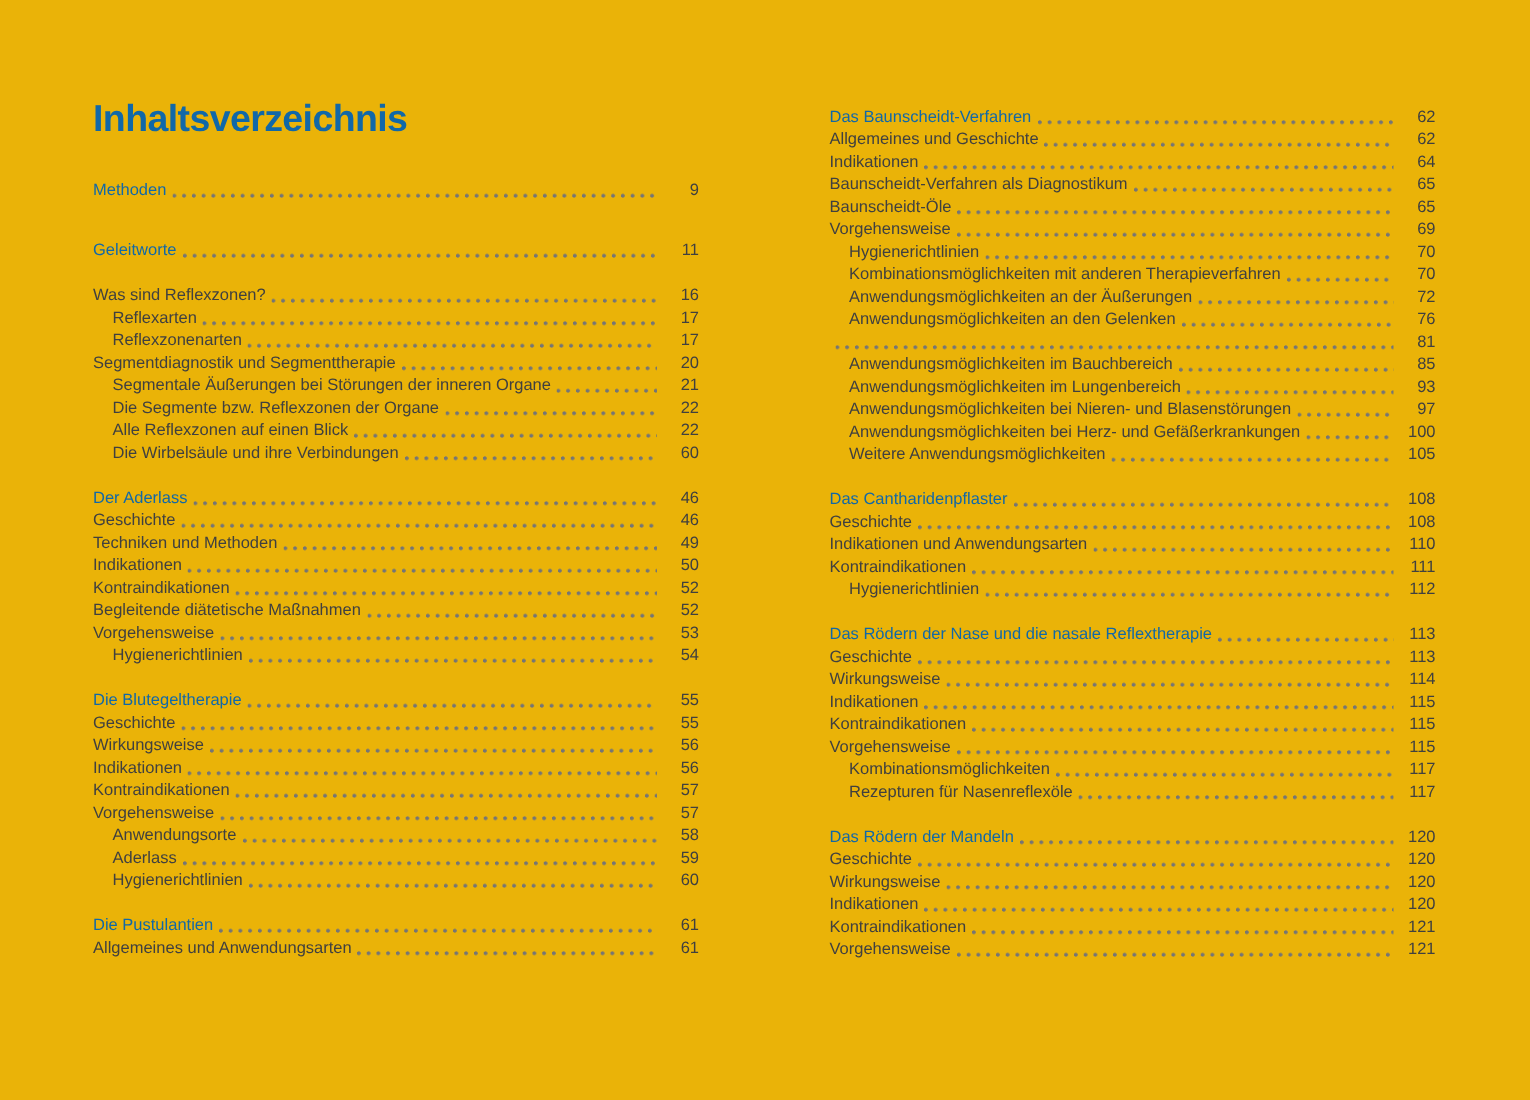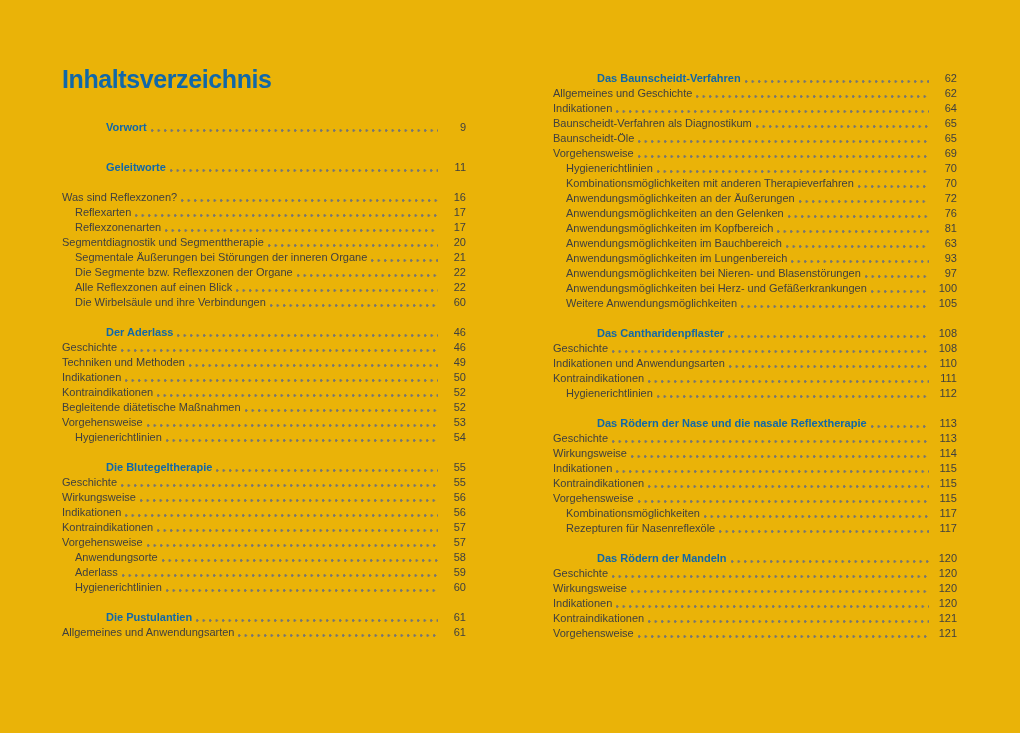--- a/index.html
+++ b/index.html
@@ -33,21 +33,21 @@
   .col-left .blocks > .block:nth-child(2){margin-top:25px;}
   .row{
     display:flex;
     align-items:baseline;
     font-size:11px;
     line-height:15px;
     white-space:nowrap;
   }
   .row .label{flex:0 0 auto;}
   .row.l1 .label{padding-left:13px;}
-  .row.heading .label{color:var(--accent);font-weight:bold;margin-left:44px;}
+  .row.heading .label{color:var(--accent);font-weight:normal;}
   .leader{
     flex:1 1 auto;
     align-self:flex-end;
     height:3px;
     margin:0 6px 3px 4px;
     background-image:radial-gradient(circle at 1.2px 1.5px, var(--dots) 1.05px, rgba(0,0,0,0) 1.5px);
     background-repeat:repeat-x;
     background-size:6.5px 3px;
     background-position:left bottom;
   }
@@ -59,21 +59,21 @@
 </style>
 </head>
 <body>
 
 <div class="page">
   <div class="col col-left">
     <h1 class="title">Inhaltsverzeichnis</h1>
     <div class="blocks">
         <div class="block">
           <div class="row heading">
-            <span class="label">Vorwort</span>
+            <span class="label">Methoden</span>
             <span class="leader"></span>
             <span class="pagenum">9</span>
           </div>
         </div>
         <div class="block">
           <div class="row heading">
             <span class="label">Geleitworte</span>
             <span class="leader"></span>
             <span class="pagenum">11</span>
           </div>
@@ -270,28 +270,27 @@
             <span class="label">Anwendungsmöglichkeiten an der Äußerungen</span>
             <span class="leader"></span>
             <span class="pagenum">72</span>
           </div>
           <div class="row l1">
             <span class="label">Anwendungsmöglichkeiten an den Gelenken</span>
             <span class="leader"></span>
             <span class="pagenum">76</span>
           </div>
           <div class="row l1">
-            <span class="label">Anwendungsmöglichkeiten im Kopfbereich</span>
             <span class="leader"></span>
             <span class="pagenum">81</span>
           </div>
           <div class="row l1">
             <span class="label">Anwendungsmöglichkeiten im Bauchbereich</span>
             <span class="leader"></span>
-            <span class="pagenum">63</span>
+            <span class="pagenum">85</span>
           </div>
           <div class="row l1">
             <span class="label">Anwendungsmöglichkeiten im Lungenbereich</span>
             <span class="leader"></span>
             <span class="pagenum">93</span>
           </div>
           <div class="row l1">
             <span class="label">Anwendungsmöglichkeiten bei Nieren- und Blasenstörungen</span>
             <span class="leader"></span>
             <span class="pagenum">97</span>

